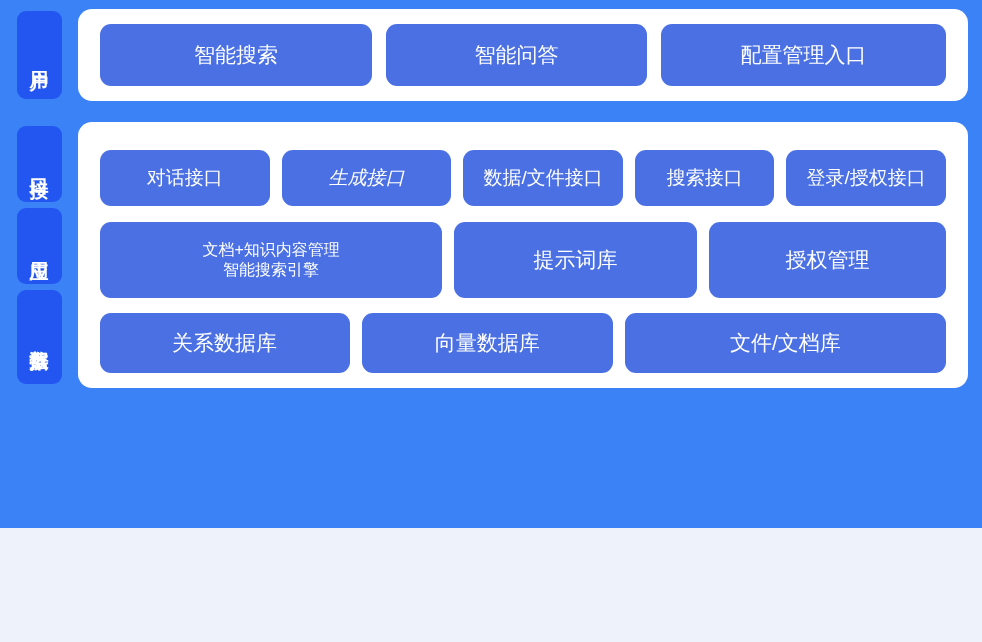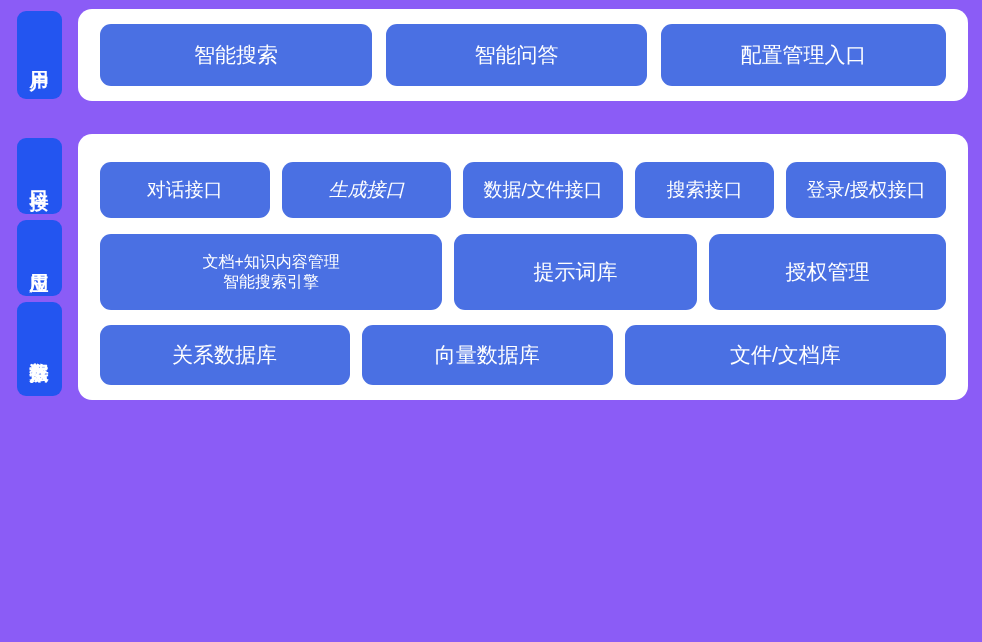--- a/index.html
+++ b/index.html
@@ -10,22 +10,22 @@
     width: 982px;
     height: 642px;
     background: #eef2fa;
     font-family: "Liberation Sans", "DejaVu Sans", sans-serif;
     overflow: hidden;
   }
 
   #diagram {
     position: relative;
     width: 982px;
-    height: 642px;
-    background: #8b5cf6;
+    height: 528px;
+    background: #3b82f6;
   }
 
   
   .section {
     position: absolute;
     display: flex;
     align-items: stretch;
   }
 
   .tag-col {
@@ -109,21 +109,21 @@
 
     <div class="panel" style="left:78px; top:9px; width:890px; height:92px;">
       <div class="row" style="top:15px; height:62px;">
         <div class="box" style="flex:1.38;">智能搜索</div>
         <div class="box" style="flex:1.32;">智能问答</div>
         <div class="box" style="flex:1.45;">配置管理入口</div>
       </div>
     </div>
   </div>
 
-  <div class="section" style="left:0; top:134px; width:982px; height:268px;">
+  <div class="section" style="left:0; top:122px; width:982px; height:268px;">
 
     <div class="tag-col" style="top:4px; height:260px;">
       <div class="tag" style="height:76px;">接口</div>
       <div class="tag" style="height:76px;">应用</div>
       <div class="tag" style="height:94px;">数据层</div>
     </div>
 
     <div class="panel" style="left:78px; top:0px; width:890px; height:266px;">
 
       <div class="row" style="top:28px; height:56px; gap:12px;">

